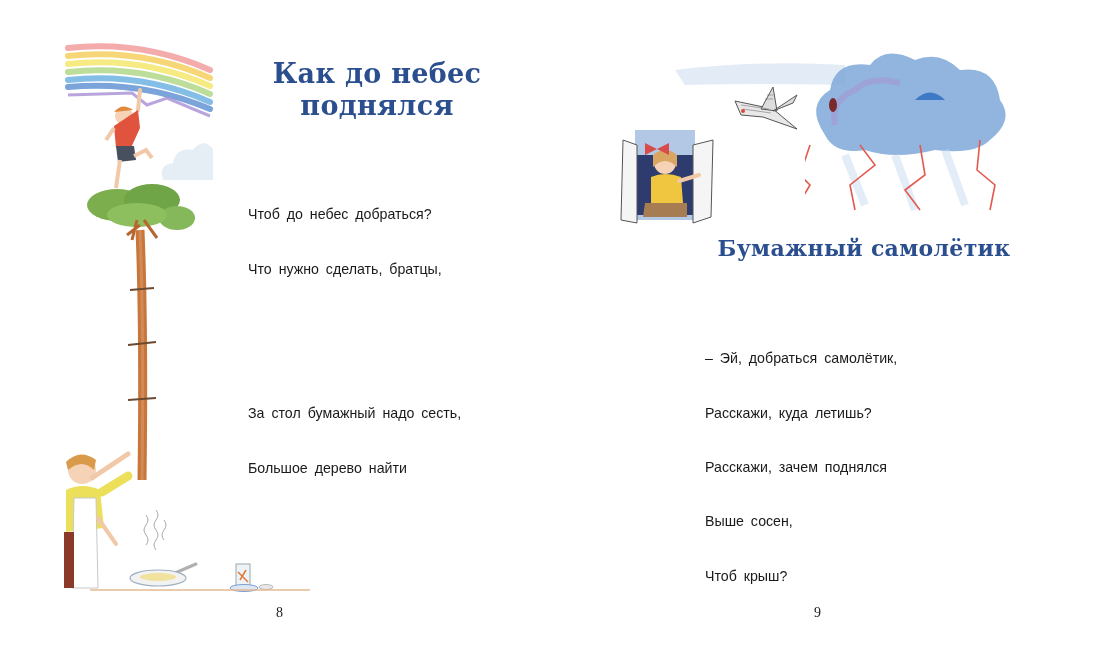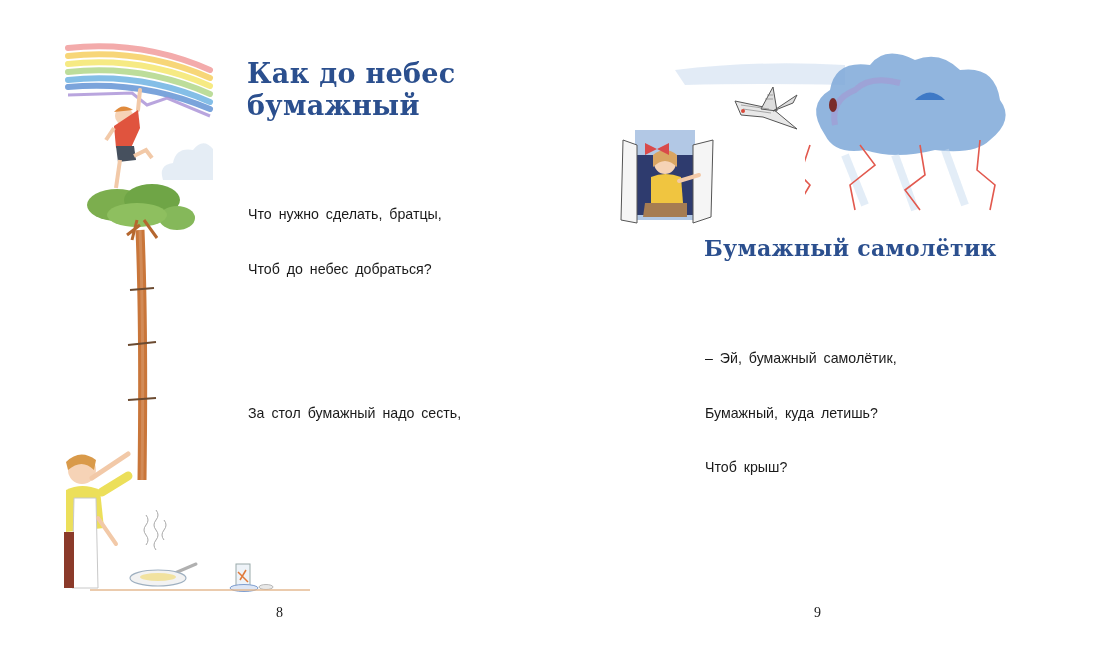--- a/index.html
+++ b/index.html
@@ -10,20 +10,21 @@
     .page-left { left: 0; width: 550px; }
 
     .title {
       position: absolute;
       font-family: "DejaVu Serif", "Liberation Serif", serif;
       font-weight: bold;
       color: #2b4f8e;
       font-size: 27px;
       line-height: 32px;
       letter-spacing: 0.3px;
+      text-align: center;
     }
     .title-left { left: 247px; top: 58px; width: 260px; }
     .title-right { left: 704px; top: 232px; width: 320px; font-size: 22px; }
 
     .poem {
       position: absolute;
       font-size: 14.2px;
       line-height: 18.1px;
       word-spacing: 3px;
       white-space: pre;
@@ -116,30 +117,31 @@
     <rect x="10" y="2" width="14" height="22" fill="#eef3f8" stroke="#9aa" stroke-width="1"></rect>
     <path d="M12 10 L22 20 M14 18 L20 8" stroke="#e07a3a" stroke-width="1.5"></path>
     <ellipse cx="18" cy="26" rx="14" ry="3.5" fill="#dde6f5" stroke="#7f9ecf" stroke-width="1"></ellipse>
     <ellipse cx="40" cy="25" rx="7" ry="2.5" fill="#e8e8e8" stroke="#aaa" stroke-width="0.8"></ellipse>
   </svg>
 
   <div style="position:absolute; left:90px; top:589px; width:220px; height:2px; background:#e2b58a; opacity:0.7;"></div>
 
   <div class="title title-left">
     <span class="line">Как до небес</span>
-    <span class="line">бумажный</span>
+    <span class="line">поднялся</span>
   </div>
 
   <div class="poem poem-left">
     <div class="stanza">
+      <span class="line">Чтоб до небес добраться?</span>
       <span class="line">Что нужно сделать, братцы,</span>
-      <span class="line">Чтоб до небес добраться?</span>
     </div>
     <div class="stanza">
       <span class="line">За стол бумажный надо сесть,</span>
+      <span class="line">Большое дерево найти</span>
       
       
     </div>
     
   </div>
 
   <div class="page-num page-num-left">8</div>
 </div>
 
 <div>
@@ -191,22 +193,24 @@
     <path d="M30 18 L42 24 L30 30 Z M42 24 L54 18 L54 30 Z" fill="#d94a4a"></path>
     <path d="M36 52 Q50 46 66 52 L68 78 L36 80 Z" fill="#f0c540"></path>
     <path d="M30 78 L72 78 L72 92 L28 92 Z" fill="#a67c52"></path>
     <path d="M64 56 L84 50" stroke="#f2c9a8" stroke-width="4" stroke-linecap="round"></path>
   </svg>
 
   <div class="title title-right">Бумажный самолётик</div>
 
   <div class="poem poem-right">
     <div class="stanza">
-      <span class="line">– Эй, бумажный самолётик,</span>
-      <span class="line">Бумажный, куда летишь?</span>
+      <span class="line">– Эй, добраться самолётик,</span>
+      <span class="line">Расскажи, куда летишь?</span>
+      <span class="line">Расскажи, зачем поднялся</span>
+      <span class="line">Выше сосен,</span>
       <span class="line">Чтоб крыш?</span>
     </div>
     
     
   </div>
 
   <div class="page-num page-num-right">9</div>
 </div>
 
 </body></html>

